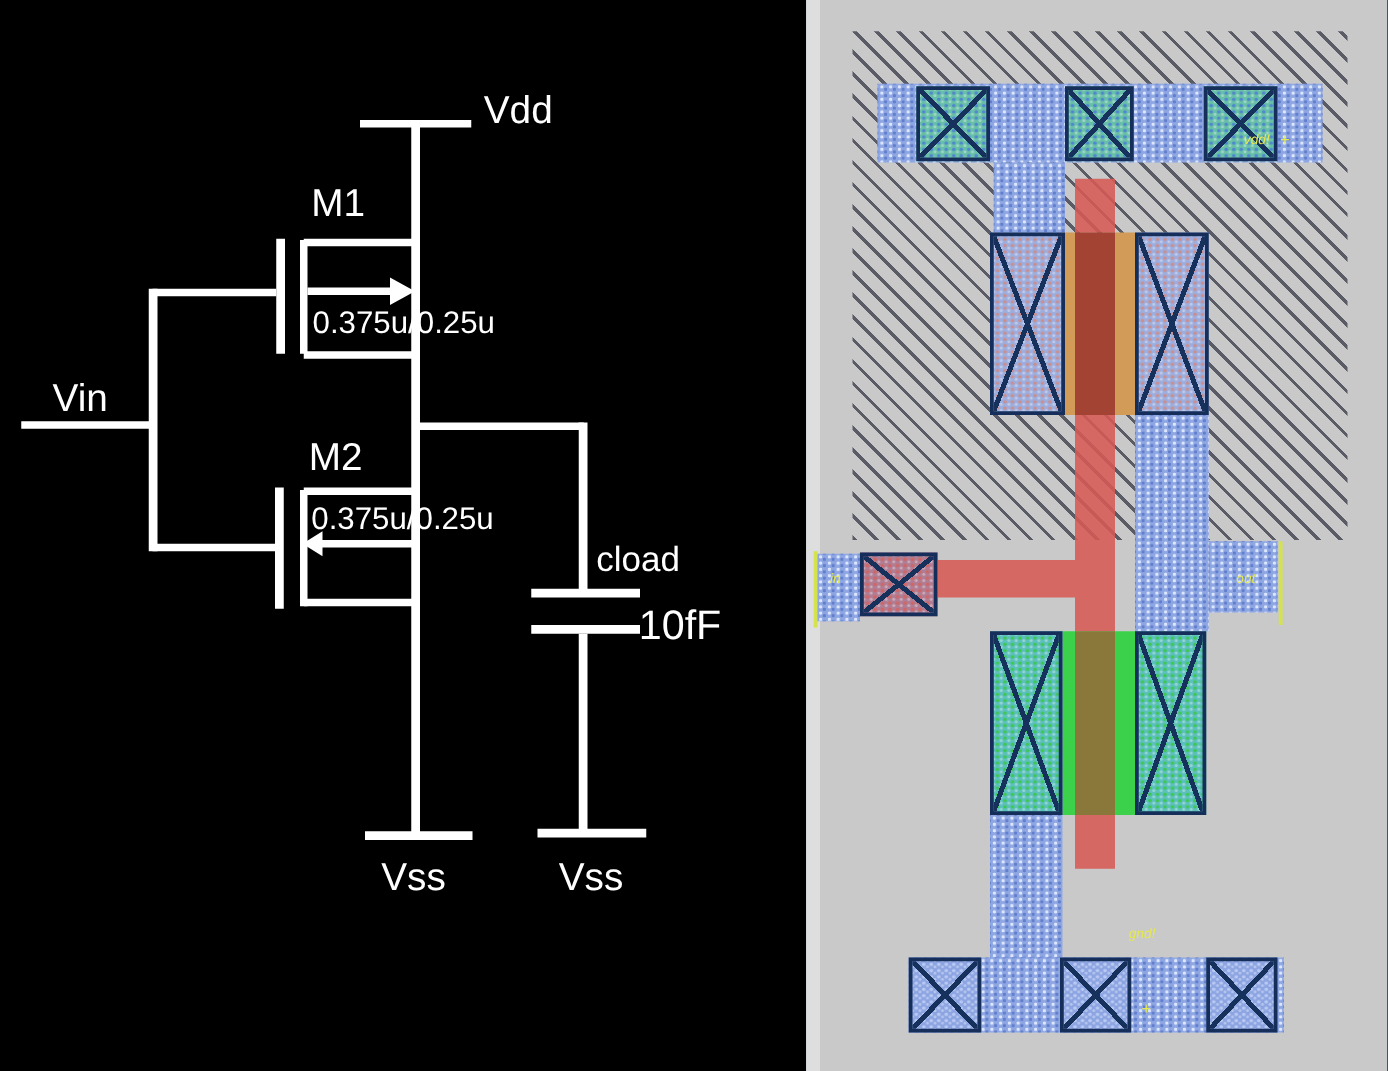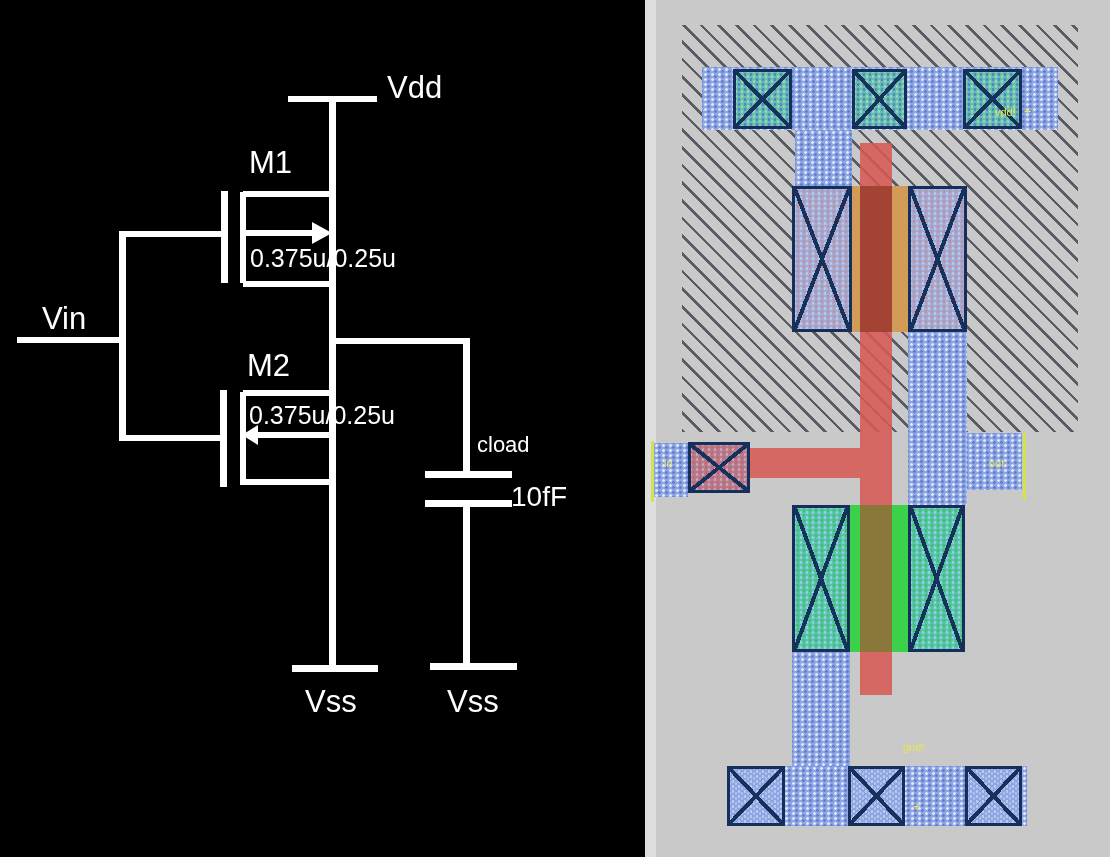--- a/index.html
+++ b/index.html
@@ -7,21 +7,21 @@
          font-family:"Liberation Sans",sans-serif;}
   
   #schematic{position:absolute;left:0;top:0;width:645px;height:857px;background:#000;}
   .wire{position:absolute;background:#fff;}
   .sch-label{position:absolute;color:#fff;white-space:nowrap;line-height:1;}
   .arrow-right{position:absolute;width:0;height:0;
       border-top:11px solid transparent;border-bottom:11px solid transparent;border-left:20px solid #fff;}
   .arrow-left{position:absolute;width:0;height:0;
       border-top:10px solid transparent;border-bottom:10px solid transparent;border-right:16px solid #fff;}
   
-  #layout{position:absolute;left:645px;top:0;width:465px;height:857px;background:#c9c9c9;}
+  #layout{position:absolute;left:645px;top:0;width:465px;height:857px;background:#c9c9c9;font-style:italic;}
   .edge-strip{position:absolute;left:0;top:0;width:11px;height:857px;background:#dedede;}
   .nwell{position:absolute;
       background-image:repeating-linear-gradient(45deg, rgba(70,72,84,.85) 0 2.6px, transparent 2.6px 12.5px);}
   .m1strip{position:absolute;background-color:#8ea7e3;
       background-image:radial-gradient(circle, rgba(225,233,255,.95) 1.1px, transparent 1.6px),
                        radial-gradient(circle, rgba(84,112,196,.75) 1.1px, transparent 1.6px);
       background-size:7px 5px,7px 5px;background-position:0 0,3px 2px;}
   .poly{position:absolute;background:rgba(216,90,84,.87);}
   .pdiff{position:absolute;background:#d29b58;}
   .ndiff{position:absolute;background:#3bd14a;}
@@ -84,22 +84,22 @@
 
     <div class="wire" style="left:292px;top:665px;width:86px;height:7px"></div>
     <div class="wire" style="left:430px;top:663px;width:87px;height:7px"></div>
 
     <div class="sch-label" style="left:387px;top:72px;font-size:31px">Vdd</div>
     <div class="sch-label" style="left:249px;top:147px;font-size:31px">M1</div>
     <div class="sch-label" style="left:250px;top:246px;font-size:25px">0.375u/0.25u</div>
     <div class="sch-label" style="left:42px;top:303px;font-size:31px">Vin</div>
     <div class="sch-label" style="left:247px;top:350px;font-size:31px">M2</div>
     <div class="sch-label" style="left:249px;top:403px;font-size:25px">0.375u/0.25u</div>
-    <div class="sch-label" style="left:477px;top:434px;font-size:22px">cload</div>
-    <div class="sch-label" style="left:511px;top:483px;font-size:28px">10fF</div>
+    <div class="sch-label" style="left:477px;top:434px;font-size:28px">cload</div>
+    <div class="sch-label" style="left:511px;top:483px;font-size:33px">10fF</div>
     <div class="sch-label" style="left:305px;top:686px;font-size:31px">Vss</div>
     <div class="sch-label" style="left:447px;top:686px;font-size:31px">Vss</div>
   </div>
 
   <div id="layout">
     <div class="edge-strip"></div>
 
     <div class="nwell" style="left:37px;top:25px;width:396px;height:407px"></div>
 
     <div class="m1strip" style="left:57px;top:67px;width:356px;height:63px"></div>

